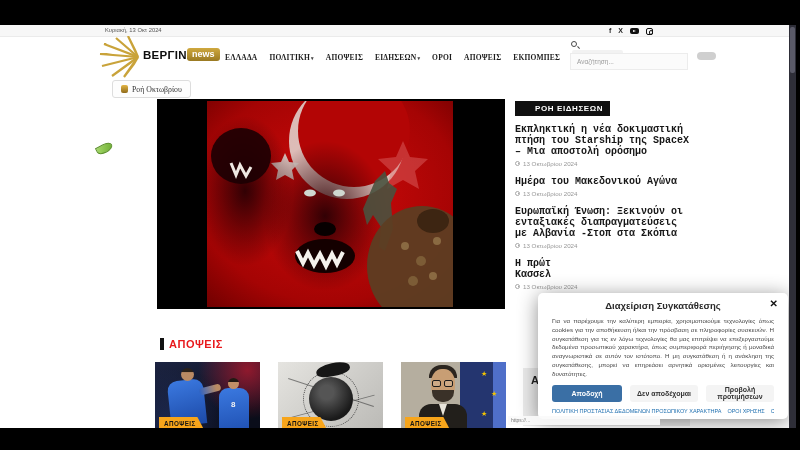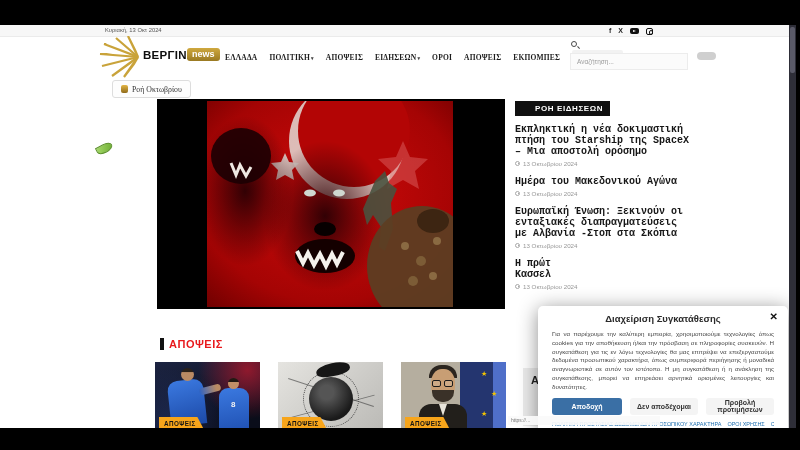--- a/index.html
+++ b/index.html
@@ -109,21 +109,21 @@
   .suit{position:absolute;left:18px;top:42px;width:48px;height:40px;border-radius:12px 12px 0 0;background:#221f1b;}
   .shirt{position:absolute;left:38px;top:42px;width:8px;height:12px;background:#e8e4da;clip-path:polygon(0 0,100% 0,50% 100%);}
 
   
   .gray-widget{position:absolute;left:523px;top:343px;width:167px;height:58px;background:#ebebeb;z-index:3;}
   .gray-widget span{position:absolute;left:8px;top:6px;font-size:11px;font-weight:bold;color:#222;}
   .link-preview{position:absolute;left:508px;top:391px;width:152px;height:9px;background:rgba(250,250,250,.92);
     font-size:5px;color:#777;z-index:30;padding:1px 3px;overflow:hidden;white-space:nowrap;}
 
   
-  .dialog{position:absolute;left:538px;top:281px;width:250px;height:126px;background:#fff;border-radius:5px;
+  .dialog{position:absolute;left:538px;top:268px;width:250px;height:126px;background:#fff;border-radius:5px;
     box-shadow:0 3px 20px rgba(0,0,0,.45);z-index:10;padding:7px 14px 6px;}
   .dlg-title{text-align:center;font-size:9.5px;font-weight:bold;color:#2a2a2a;}
   .dlg-close{position:absolute;right:10px;top:5px;font-size:10px;font-weight:bold;color:#111;cursor:pointer;}
   .dlg-body{margin-top:6px;font-size:6.2px;line-height:8.8px;color:#454545;text-align:justify;}
   .dlg-buttons{display:flex;gap:8px;margin-top:6px;}
   .btn{height:17px;border:none;border-radius:3px;font-size:7px;font-weight:bold;display:flex;align-items:center;
        justify-content:center;cursor:pointer;font-family:"Liberation Sans",sans-serif;}
   .btn-accept{flex:0 0 70px;background:#3a6fa5;color:#fff;}
   .btn-lite{flex:1;background:#f4f4f4;color:#333;}
   .dlg-links{display:flex;gap:6px;margin-top:6px;white-space:nowrap;overflow:hidden;}

